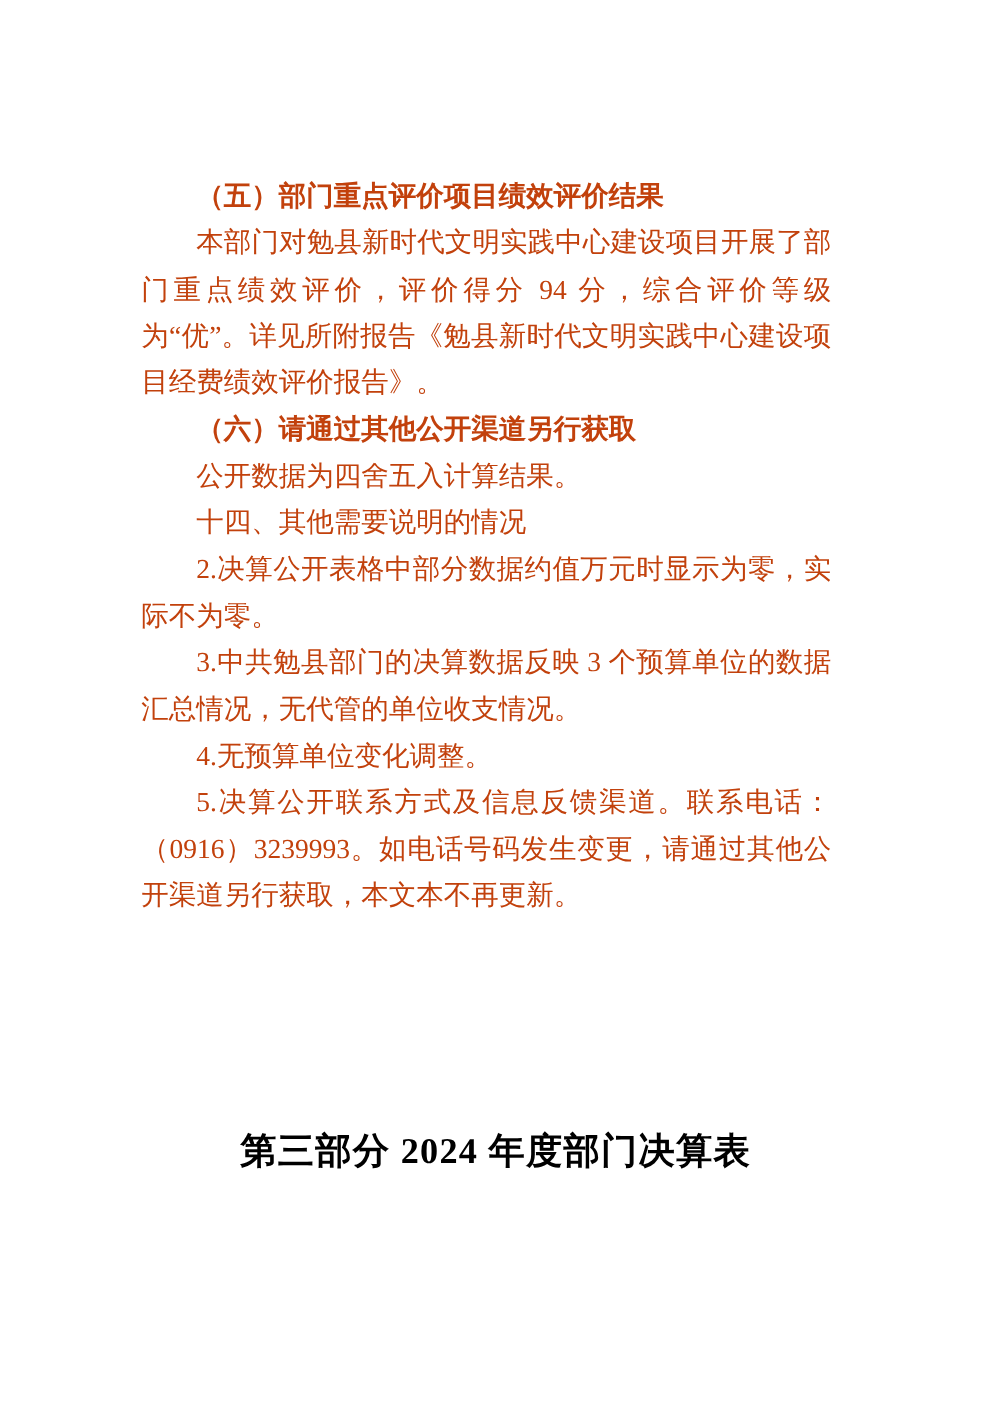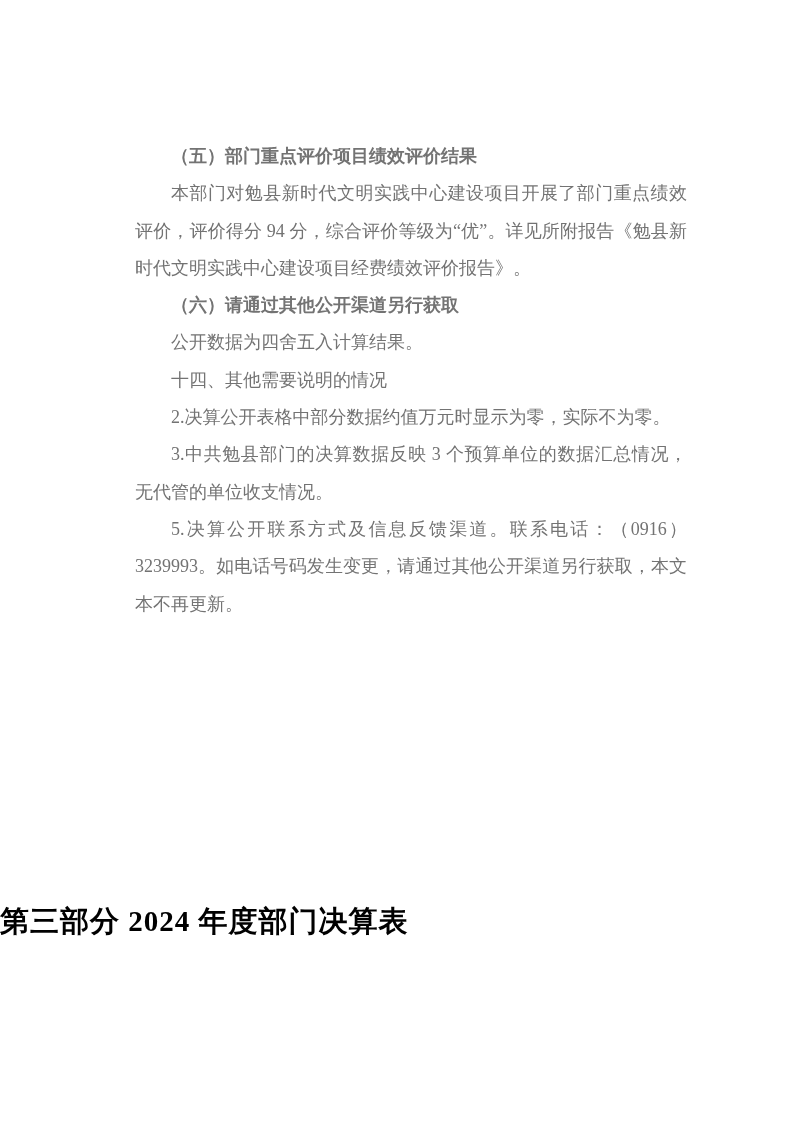--- a/index.html
+++ b/index.html
@@ -14,48 +14,49 @@
   }
   .page {
     position: relative;
     width: 793px;
     height: 1122px;
     background: #ffffff;
     color: #000000;
   }
   .doc-content {
     position: absolute;
-    left: 135px;
+    left: 113px;
     top: 138px;
     width: 552px;
     font-family: "Liberation Serif", "DejaVu Serif", serif;
-    font-size: 18px;
+    font-size: 22px;
     line-height: 37.3px;
     text-align: justify;
-    color: #737373;
+    color: #c2410c;
   }
   .doc-content p {
     margin: 0;
     padding: 0;
     text-indent: 2em;
   }
   .heading-serif-bold {
     font-weight: 700;
     font-family: "Liberation Serif", "DejaVu Serif", serif;
   }
   .heading-sans-bold {
     font-weight: 400;
     font-family: "Liberation Sans", "DejaVu Sans", sans-serif;
   }
   .part-title {
     position: absolute;
     left: 0;
     top: 897px;
     width: 793px;
     margin: 0;
+    text-align: center;
     text-indent: 0;
     font-family: "Liberation Serif", "DejaVu Serif", serif;
     font-weight: 700;
     font-size: 29px;
     line-height: 48px;
     color: #000000;
     letter-spacing: 1px;
   }
 </style>
 </head>
@@ -73,20 +74,21 @@
 
     <p>公开数据为四舍五入计算结果。</p>
 
     <p class="heading-sans-bold">十四、其他需要说明的情况</p>
 
 
     <p>2.决算公开表格中部分数据约值万元时显示为零，实际不为零。</p>
 
     <p>3.中共勉县部门的决算数据反映 3 个预算单位的数据汇总情况，无代管的单位收支情况。</p>
 
+    <p>4.无预算单位变化调整。</p>
 
     <p>5.决算公开联系方式及信息反馈渠道。联系电话：（0916）3239993。如电话号码发生变更，请通过其他公开渠道另行获取，本文本不再更新。</p>
 
   </div>
 
   <p class="part-title">第三部分 2024 年度部门决算表</p>
 
 </div>
 
 </body></html>

